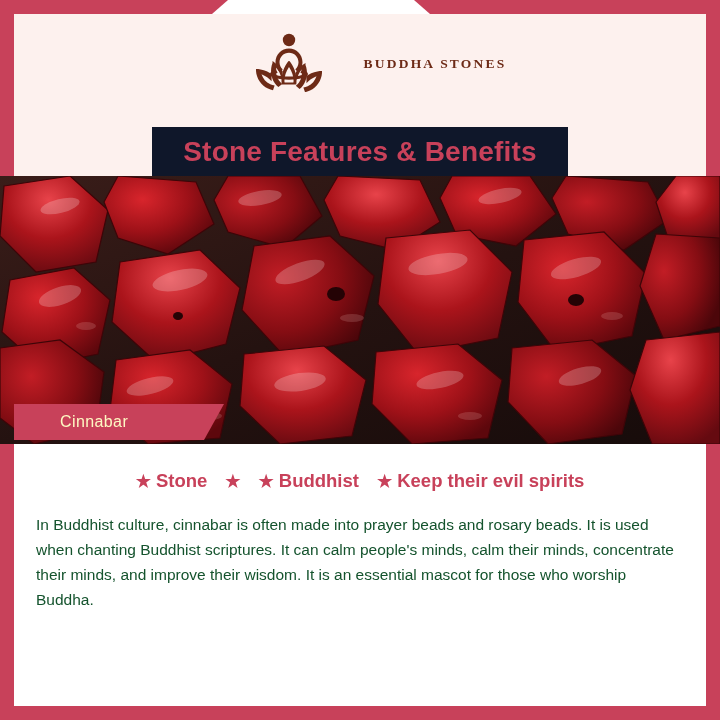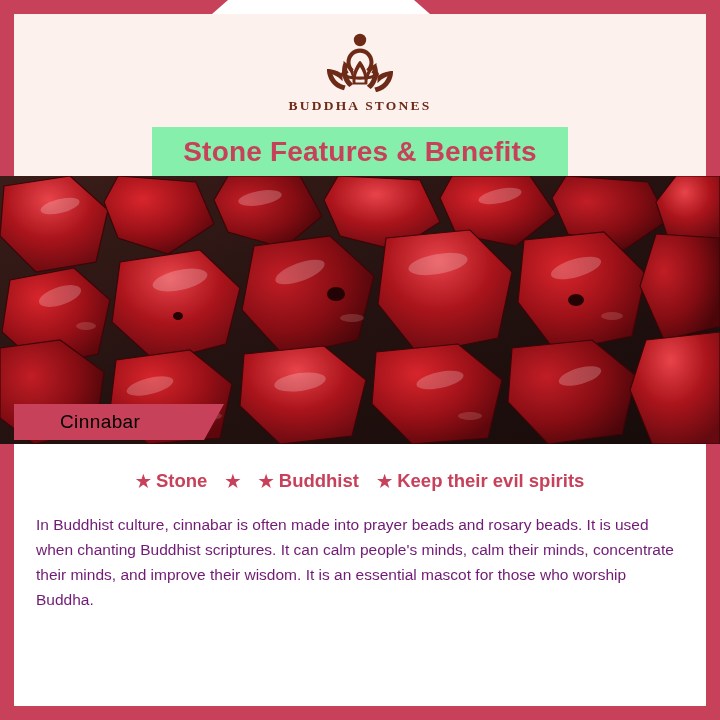--- a/index.html
+++ b/index.html
@@ -75,21 +75,20 @@
     width: 692px;
     height: 166px;
     background: #fdf1ee;
     display: flex;
     flex-direction: column;
     align-items: center;
   }
   .logo-wrap {
     margin-top: 16px;
     display: flex;
-    flex-direction: column;
     align-items: center;
   }
   .logo-mark {
     width: 150px;
     height: 62px;
     display: block;
   }
   .brand-name {
     margin-top: 6px;
     font-size: 13.5px;
@@ -98,21 +97,21 @@
     font-weight: 700;
     font-family: "Liberation Serif", serif;
   }
 
   .title-bar {
     position: absolute;
     left: 152px;
     top: 127px;
     width: 416px;
     height: 50px;
-    background: #86efac;
+    background: #0f172a;
     display: flex;
     align-items: center;
     justify-content: center;
   }
   .title-bar .title-text {
     color: #c8415a;
     font-size: 28px;
     font-weight: 700;
     letter-spacing: 0.2px;
     white-space: nowrap;
@@ -136,22 +135,22 @@
     top: 404px;
     height: 36px;
     background: #c8415a;
     display: flex;
     align-items: center;
     padding: 0 20px 0 46px;
     box-sizing: border-box;
     min-width: 190px;
   }
   .stone-tag-name {
-    color: #000000;
-    font-size: 19px;
+    color: #fef9c3;
+    font-size: 16px;
     font-weight: 400;
     letter-spacing: 0.4px;
   }
   .stone-tag-slant {
     position: absolute;
     left: 204px;
     top: 404px;
     width: 0; height: 0;
     border-top: 36px solid #c8415a;
     border-right: 20px solid transparent;
@@ -187,21 +186,21 @@
   }
   .benefit .star {
     color: #c8415a;
     font-size: 17px;
     line-height: 1;
   }
   .desc {
     margin: 20px 4px 0 4px;
     font-size: 15.5px;
     line-height: 1.62;
-    color: #701a75;
+    color: #14532d;
     text-align: left;
   }
 </style>
 </head>
 <body>
 
 <div class="page">
 
   <div class="frame-top-left"></div>
   <div class="frame-notch"></div>

